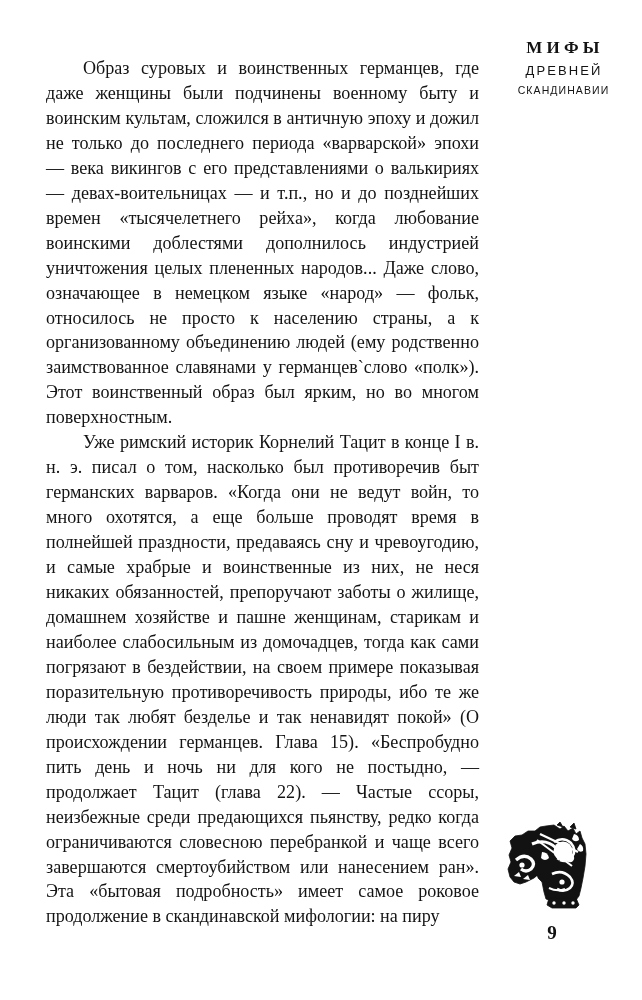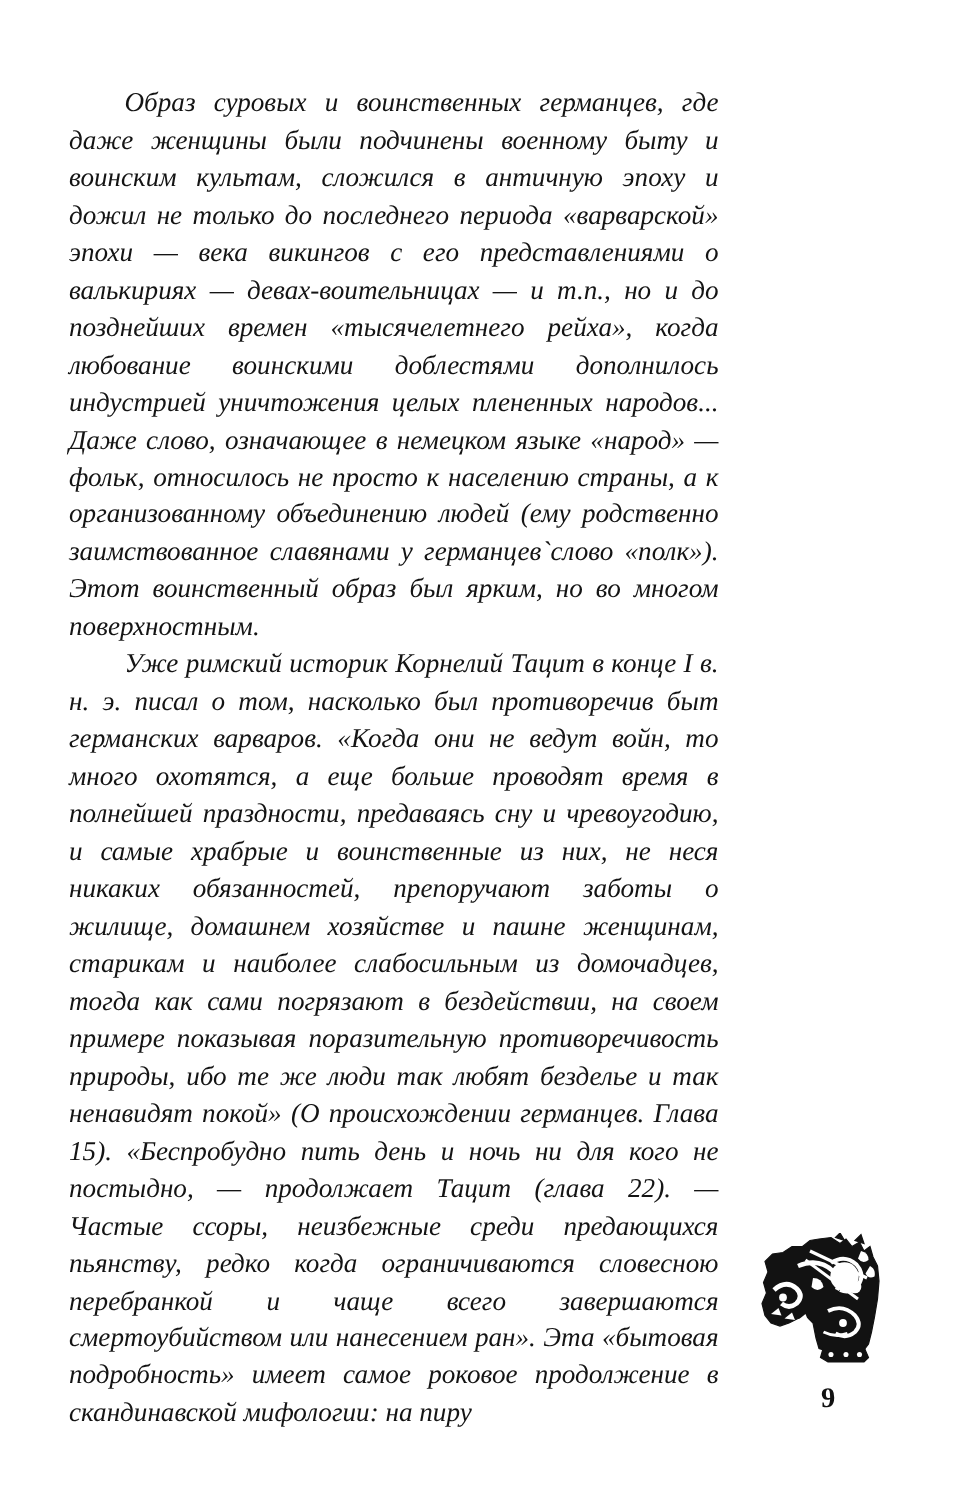--- a/index.html
+++ b/index.html
@@ -69,21 +69,20 @@
   }
   #text-column p {
     margin: 0;
     font-size: 18.1px;
     line-height: 24.95px;
     text-align: justify;
     text-justify: inter-word;
     text-indent: 37px;
     hyphens: manual;
     word-spacing: 0px;
-    font-style: italic;
   }
   #text-column p.body-para + p.body-para {
     margin-top: 0px;
   }
 
   
   #ornament {
     position: absolute;
     left: 502px;
     top: 822px;
@@ -103,20 +102,25 @@
     font-size: 19px;
     line-height: 22px;
     color: #111111;
   }
 </style>
 </head>
 <body>
 
 <div id="page">
 
+  <div id="running-head">
+    <div class="rh-line1">МИФЫ</div>
+    <div class="rh-line2">ДРЕВНЕЙ</div>
+    <div class="rh-line3">СКАНДИНАВИИ</div>
+  </div>
 
   <div id="text-column">
     <p class="body-para">Образ суровых и воинственных германцев, где даже женщины были подчинены военному быту и воинским культам, сложился в античную эпоху и дожил не только до последнего периода «варварской» эпохи — века викингов с его представлениями о валькириях — девах-воительницах — и т.п., но и до позднейших времен «тысячелетнего рейха», когда любование воинскими доблестями дополнилось индустрией уничтожения целых плененных народов... Даже слово, означающее в немецком языке «народ» — фольк, относилось не просто к населению страны, а к организованному объединению людей (ему родственно заимствованное славянами у германцев`слово «полк»). Этот воинственный образ был ярким, но во многом поверхностным.</p>
     <p class="body-para">Уже римский историк Корнелий Тацит в конце I в. н. э. писал о том, насколько был противоречив быт германских варваров. «Когда они не ведут войн, то много охотятся, а еще больше проводят время в полнейшей праздности, предаваясь сну и чревоугодию, и самые храбрые и воинственные из них, не неся никаких обязанностей, препоручают заботы о жилище, домашнем хозяйстве и пашне женщинам, старикам и наиболее слабосильным из домочадцев, тогда как сами погрязают в бездействии, на своем примере показывая поразительную противоречивость природы, ибо те же люди так любят безделье и так ненавидят покой» (О происхождении германцев. Глава 15). «Беспробудно пить день и ночь ни для кого не постыдно, — продолжает Тацит (глава 22). — Частые ссоры, неизбежные среди предающихся пьянству, редко когда ограничиваются словесною перебранкой и чаще всего завершаются смертоубийством или нанесением ран». Эта «бытовая подробность» имеет самое роковое продолжение в скандинавской мифологии: на пиру</p>
   </div>
 
   <div id="ornament">
     <svg viewBox="0 0 100 88" width="100" height="88" aria-hidden="true">
       <g fill="#121212" stroke="#121212" stroke-width="0.8">
 

